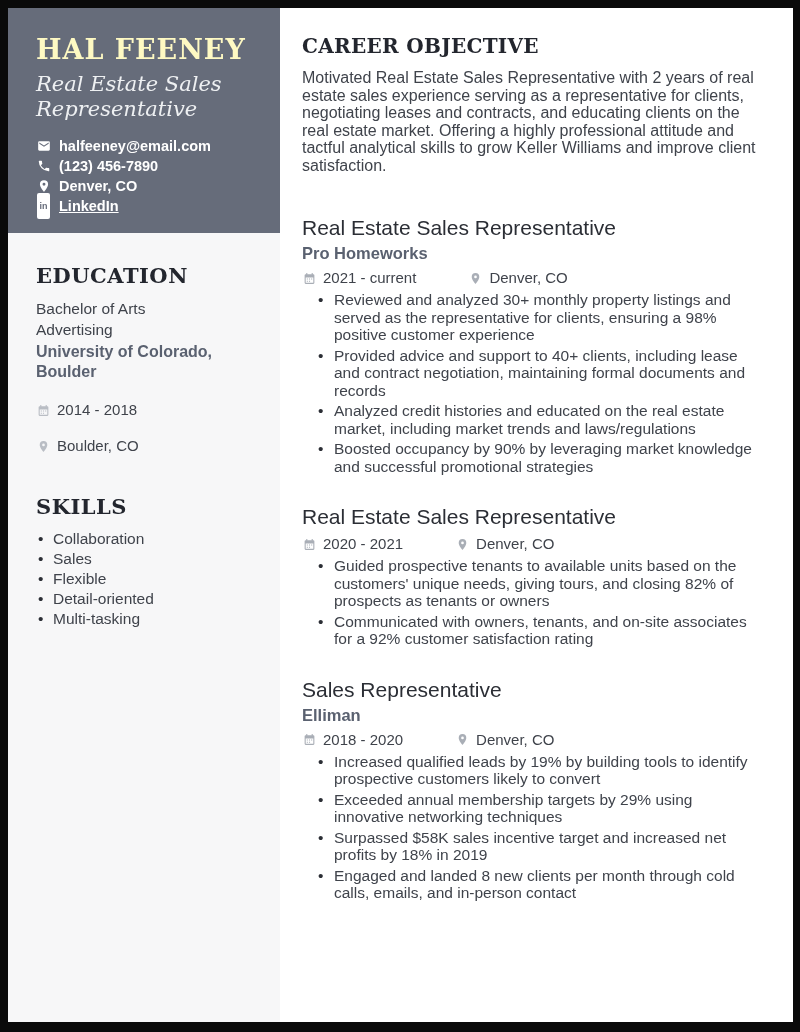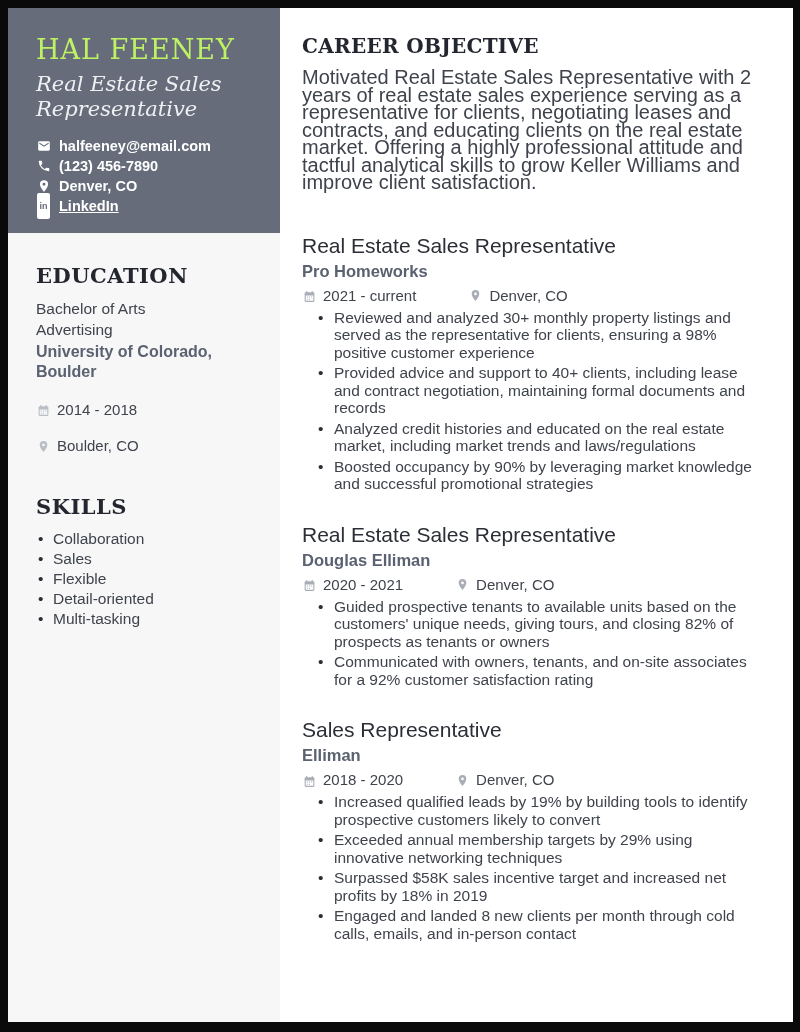--- a/index.html
+++ b/index.html
@@ -29,24 +29,24 @@
   .sidebar-header{
     box-sizing:border-box;
     height:225px;
     background:#666c7a;
     color:#ffffff;
     padding:26px 22px 0 28px;
   }
   .person-name{
     margin:0;
     font-family:"DejaVu Serif","Liberation Serif",serif;
-    font-weight:normal;
+    font-weight:bold;
     font-size:27px;
     letter-spacing:1px;
-    color:#bef264;
+    color:#fef9c3;
     line-height:1.15;
   }
   .person-title{
     margin-top:7px;
     font-family:"DejaVu Serif","Liberation Serif",serif;
     font-style:italic;
     font-size:21px;
     line-height:1.18;
     color:#eef0f2;
     max-width:200px;
@@ -134,21 +134,21 @@
   .main-heading{
     margin:0 0 11px 0;
     font-family:"DejaVu Serif","Liberation Serif",serif;
     font-weight:bold;
     font-size:20px;
     letter-spacing:0.3px;
     color:#23262e;
   }
   .objective-text{
     margin:0;
-    font-size:20px;
+    font-size:16px;
     line-height:17.5px;
     color:#3f434b;
     max-width:468px;
   }
   .work-section{margin-top:42px;}
   .job{margin-top:16px;}
   .job + .job{margin-top:30px;}
   .job-title{
     margin:0;
     font-size:21px;
@@ -159,21 +159,21 @@
   .company{
     margin-top:4px;
     font-size:16.5px;font-weight:bold;color:#5a6170;
   }
   .job-meta{
     display:flex;align-items:center;
     margin-top:7px;
     font-size:15px;color:#3f434b;line-height:16px;
   }
   .job-meta .micon{color:#a9aeb6;}
-  .job-dates{margin-right:52px;display:flex;align-items:flex-end;}
+  .job-dates{margin-right:52px;display:flex;align-items:center;}
   .job-loc{display:flex;align-items:center;}
   ul.bullets{
     margin:5px 0 0 0;padding:0;list-style:none;
     max-width:452px;
   }
   ul.bullets li{
     position:relative;
     padding-left:20px;
     margin-left:12px;
     margin-bottom:3px;
@@ -301,21 +301,20 @@
           <ul class="bullets">
             <li>Reviewed and analyzed 30+ monthly property listings and served as the representative for clients, ensuring a 98% positive customer experience</li>
             <li>Provided advice and support to 40+ clients, including lease and contract negotiation, maintaining formal documents and records</li>
             <li>Analyzed credit histories and educated on the real estate market, including market trends and laws/regulations</li>
             <li>Boosted occupancy by 90% by leveraging market knowledge and successful promotional strategies</li>
           </ul>
         </article>
 
         <article class="job">
           <h3 class="job-title">Real Estate Sales Representative</h3>
-          <div class="company">Douglas Elliman</div>
           <div class="job-meta">
             <span class="job-dates">
               <span class="micon">
                 <svg viewBox="0 0 24 24" fill="currentColor">
                     <path d="M19 4h-1V2h-2v2H8V2H6v2H5a2 2 0 0 0-2 2v14a2 2 0 0 0 2 2h14a2 2 0 0 0 2-2V6a2 2 0 0 0-2-2zm0 16H5V10h14v10zM9 12H7v2h2v-2zm4 0h-2v2h2v-2zm4 0h-2v2h2v-2zm-8 4H7v2h2v-2zm4 0h-2v2h2v-2z"></path>
                   </svg>
               </span>
               <span>2020 - 2021</span>
             </span>
             <span class="job-loc">

